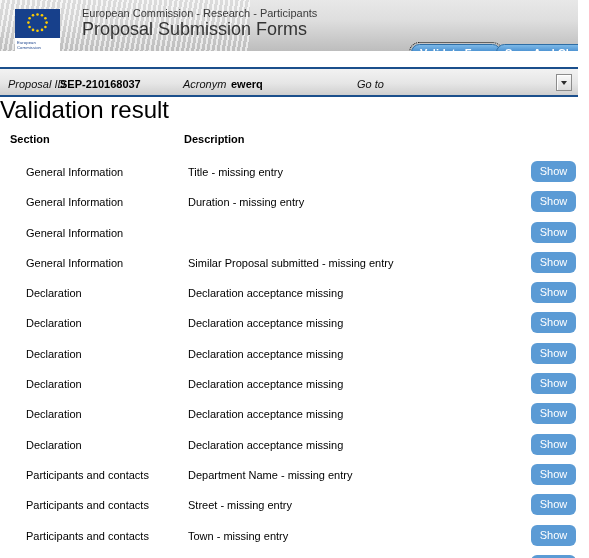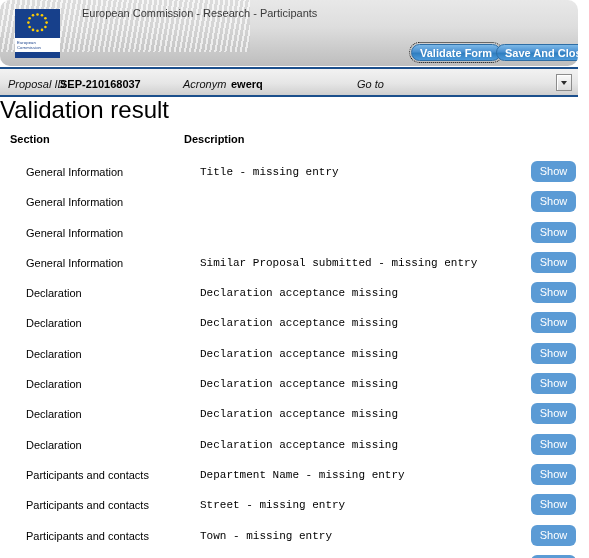--- a/index.html
+++ b/index.html
@@ -14,24 +14,23 @@
     font-family: "Liberation Sans", sans-serif;
     color: #000000;
     position: relative;
   }
 
   
   .banner {
     position: absolute;
     left: 0; top: 0;
     width: 578px;
-    height: 66px;
+    height: 51px;
     background: linear-gradient(to bottom, #e8e8e8 0%, #dedede 40%, #c9c9c9 78%, #bdbdbd 100%);
     overflow: hidden;
-    border-radius: 10px;
   }
   .banner-texture {
     position: absolute;
     left: 0; top: 0;
     width: 250px;
     height: 52px;
     background:
       repeating-linear-gradient(100deg,
         rgba(255,255,255,0.75) 0px,
         rgba(255,255,255,0.75) 2px,
@@ -204,21 +203,21 @@
   }
   .res-row .cell-section,
   .res-row .cell-desc {
     position: absolute;
     top: 5px;
     font-size: 11px;
     color: #000;
     white-space: nowrap;
   }
   .res-row .cell-section { left: 26px; }
-  .res-row .cell-desc    { left: 200px; font-family: Liberation Mono, monospace; }
+  .res-row .cell-desc    { left: 188px; }
 
   .show-btn {
     position: absolute;
     left: 531px;
     top: 0px;
     width: 45px;
     height: 21px;
     line-height: 21px;
     text-align: center;
     border-radius: 6px;
@@ -255,20 +254,21 @@
       </svg>
     </div>
     <div class="eu-caption">
       <div>European</div>
       <div>Commission</div>
     </div>
     <div class="eu-bar"></div>
   </div>
 
   <div class="banner-sup">European Commission - Research - Participants</div>
+  <div class="banner-title">Proposal Submission Forms</div>
 
   <div class="btn btn-validate">Validate Form</div>
   <div class="btn btn-save">Save And Close</div>
 </div>
 
 <div class="proposal-bar">
   <div class="pb-label pb-l-proposal">Proposal ID</div>
   <div class="pb-value pb-v-proposal">SEP-210168037</div>
   <div class="pb-label pb-l-acronym">Acronym</div>
   <div class="pb-value pb-v-acronym">ewerq</div>
@@ -286,20 +286,21 @@
     <div class="col-desc">Description</div>
   </div>
   <div id="rows-container">
       <div class="res-row">
         <div class="cell-section">General Information</div>
         <div class="cell-desc">Title - missing entry</div>
         <div class="show-btn" style="background: rgb(91, 155, 213);">Show</div>
       </div>
       <div class="res-row">
         <div class="cell-section">General Information</div>
+        <div class="cell-desc">Duration - missing entry</div>
         <div class="show-btn" style="background: rgb(91, 155, 213);">Show</div>
       </div>
       <div class="res-row">
         <div class="cell-section">General Information</div>
         <div class="show-btn" style="background: rgb(91, 155, 213);">Show</div>
       </div>
       <div class="res-row">
         <div class="cell-section">General Information</div>
         <div class="cell-desc">Similar Proposal submitted - missing entry</div>
         <div class="show-btn" style="background: rgb(91, 155, 213);">Show</div>

